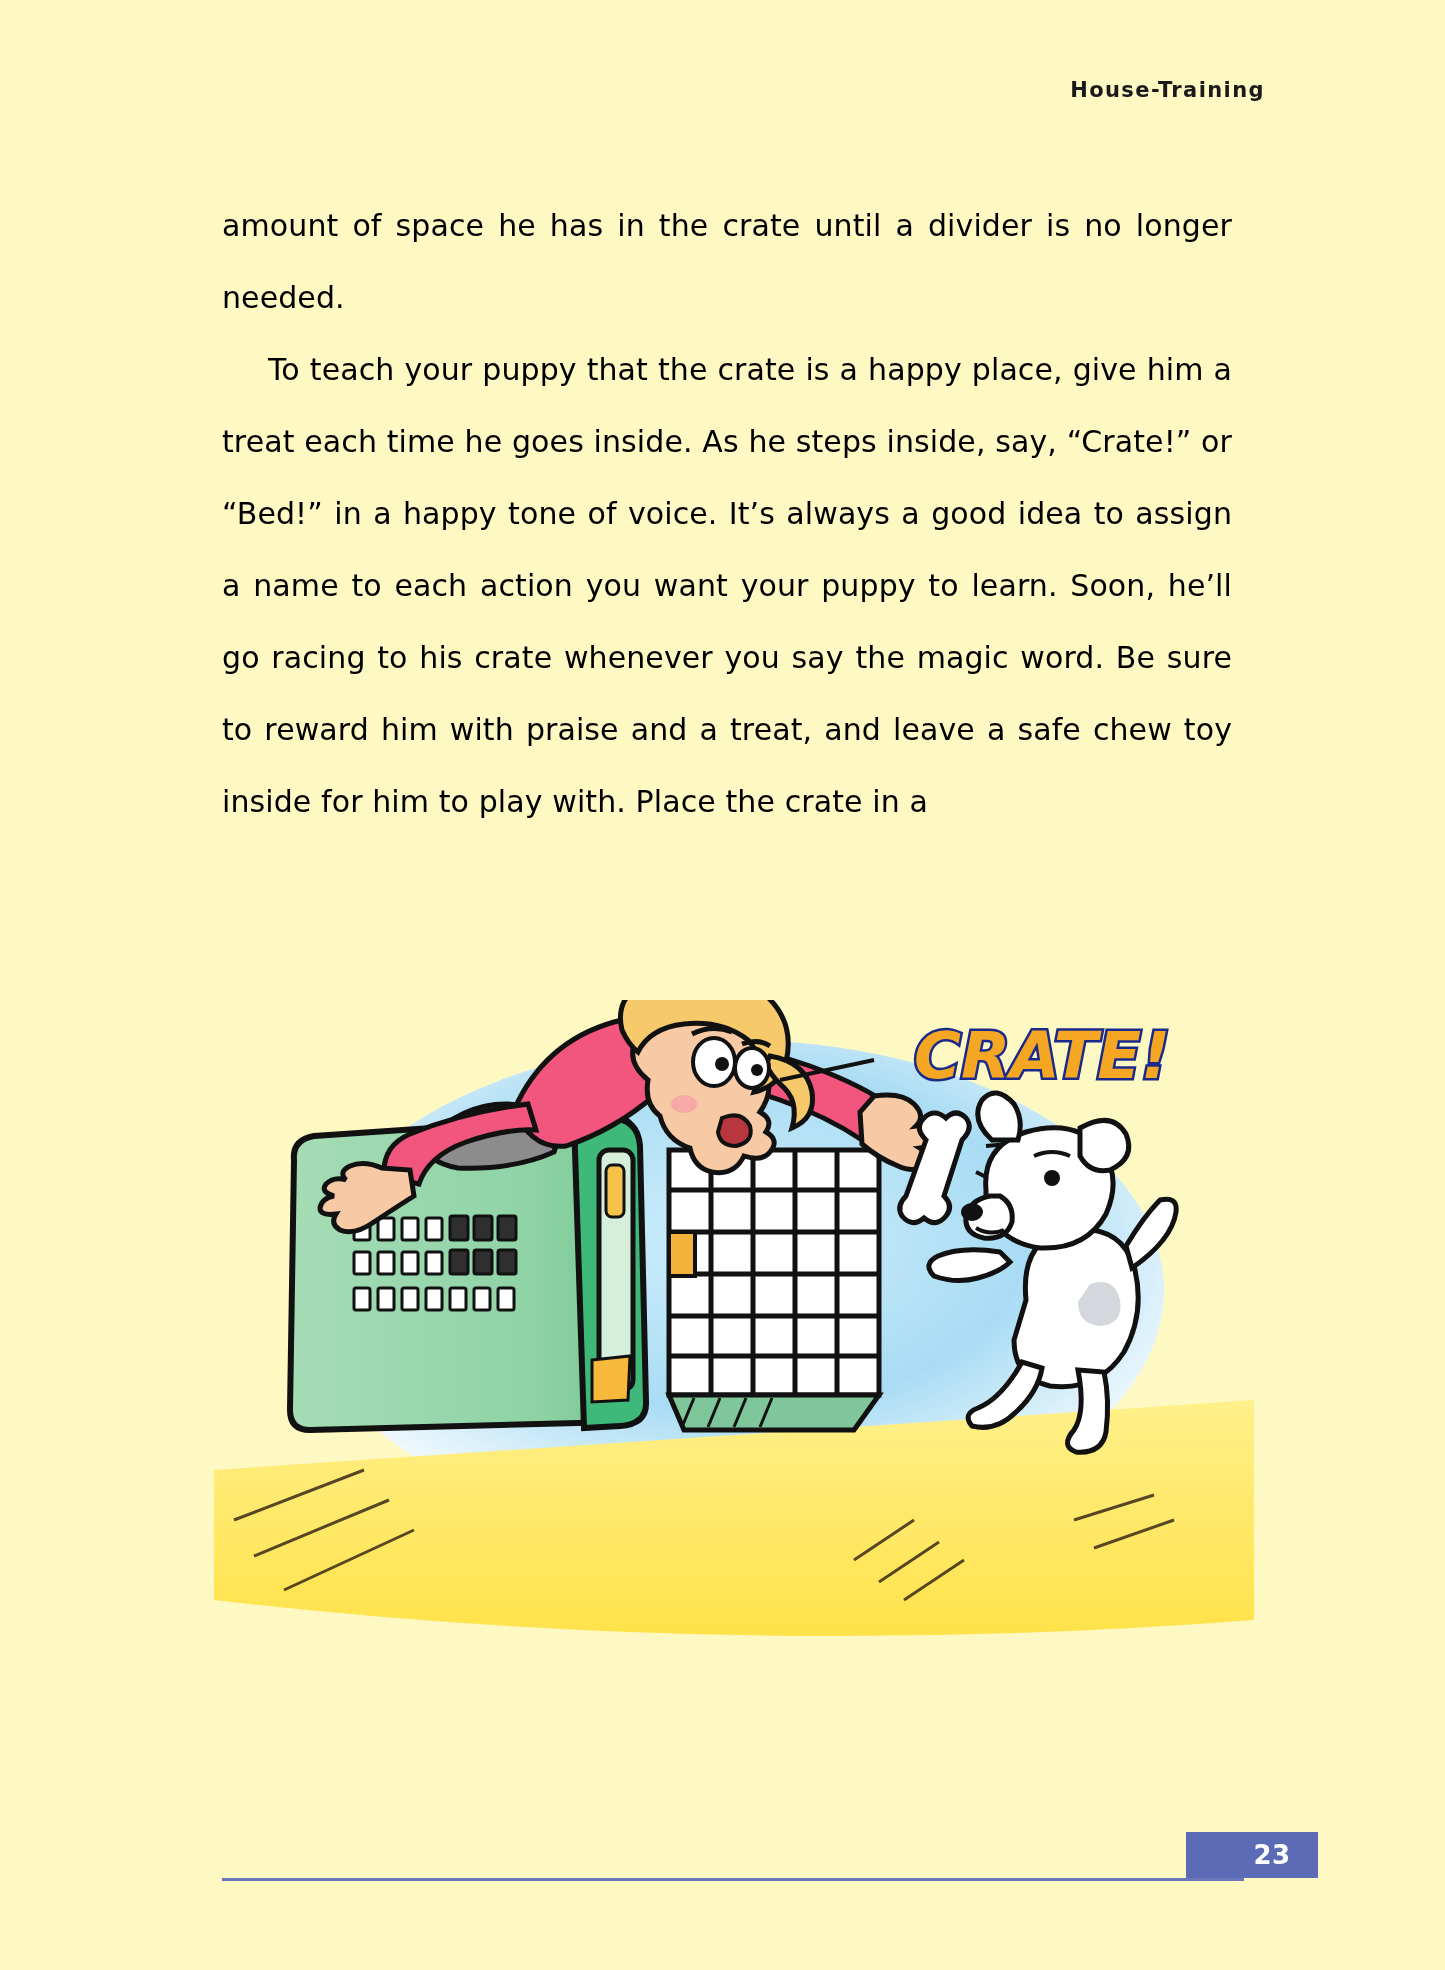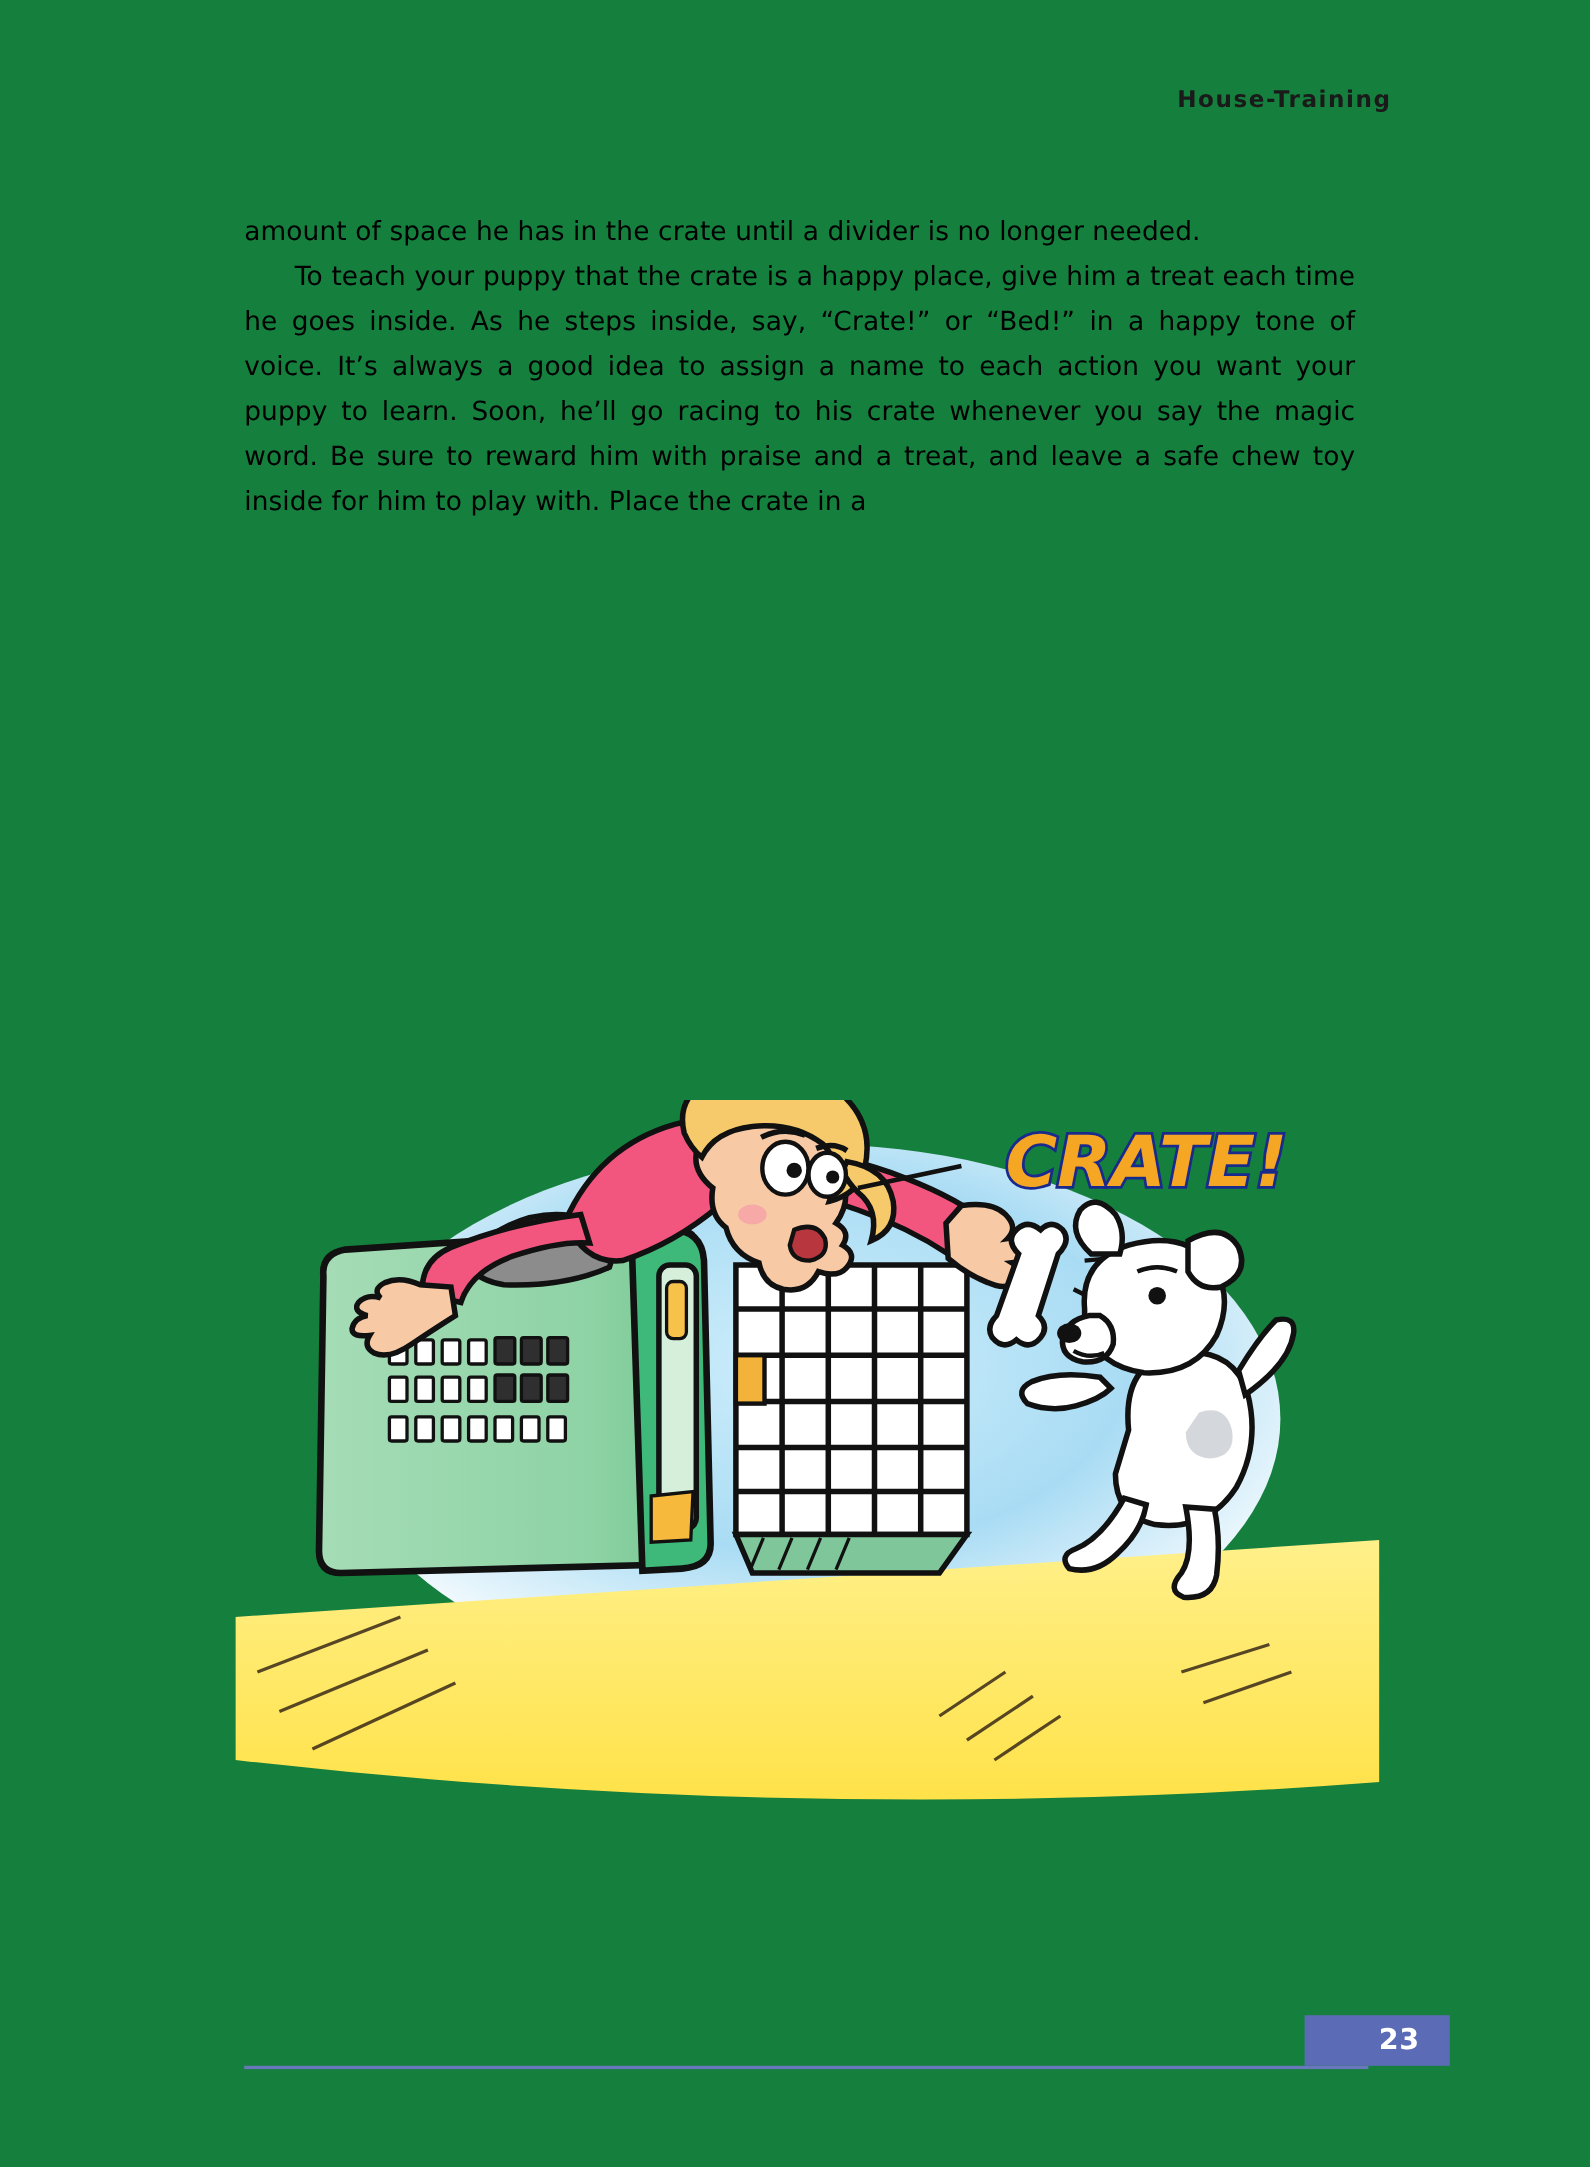--- a/index.html
+++ b/index.html
@@ -11,21 +11,21 @@
     width: 1445px;
     height: 1970px;
     position: relative;
     font-family: "DejaVu Sans", sans-serif;
     overflow: hidden;
   }
 
   .page {
     position: absolute;
     inset: 0;
-    background: #15803d;
+    background: #fef9c3;
     text-decoration: underline;
   }
 
   
   .running-head {
     position: absolute;
     top: 78px;
     right: 180px;
     font-family: "DejaVu Sans", sans-serif;
     font-size: 21px;
@@ -36,22 +36,22 @@
 
   
   .textblock {
     position: absolute;
     left: 222px;
     top: 190px;
     width: 1010px;
   }
   .para {
     font-family: "DejaVu Sans", sans-serif;
-    font-size: 24px;
-    line-height: 41px;
+    font-size: 30px;
+    line-height: 72px;
     color: #000000;
     text-align: justify;
     margin: 0;
     letter-spacing: 0.1px;
   }
   .para.first {
     text-align: justify;
   }
   .para.indent {
     text-indent: 46px;

